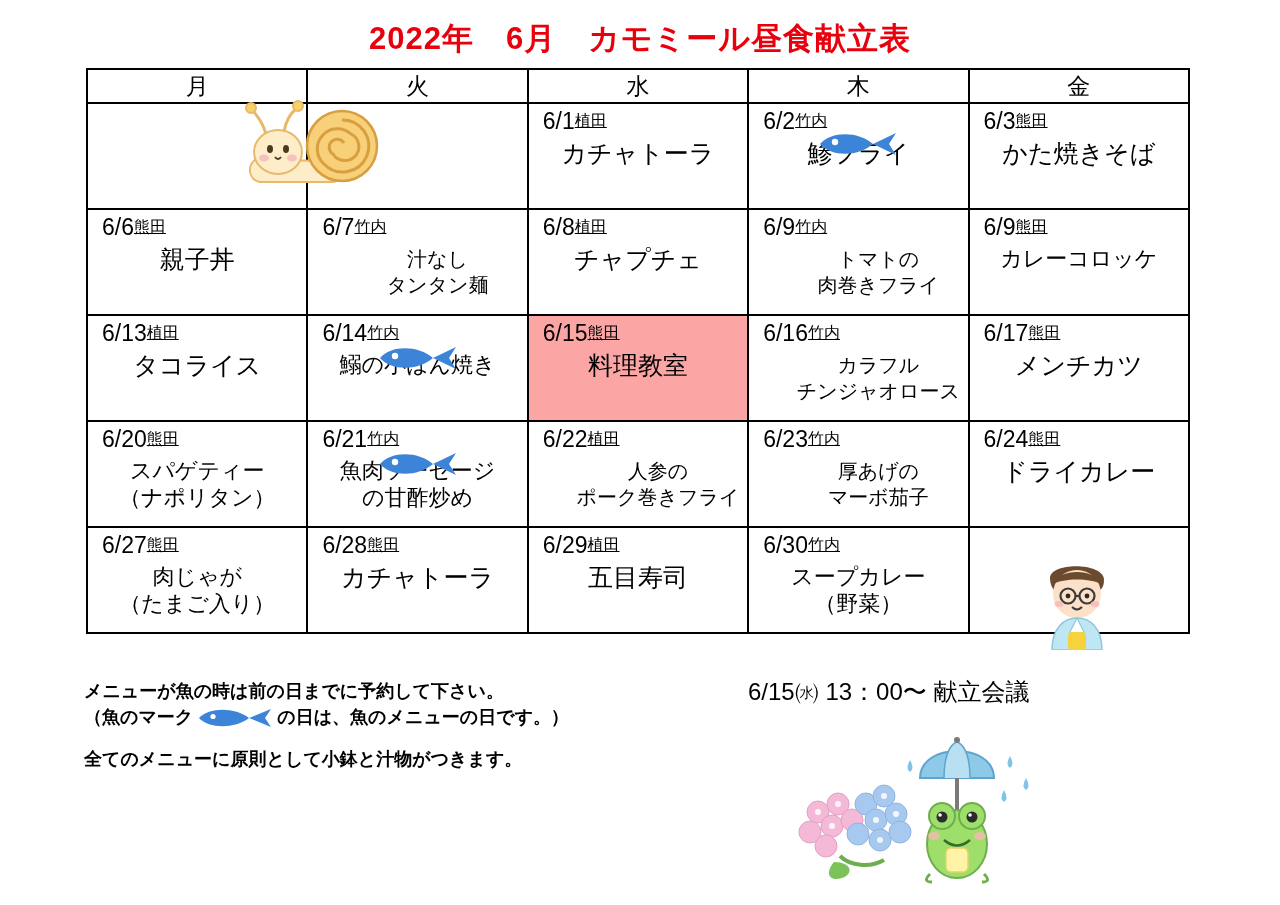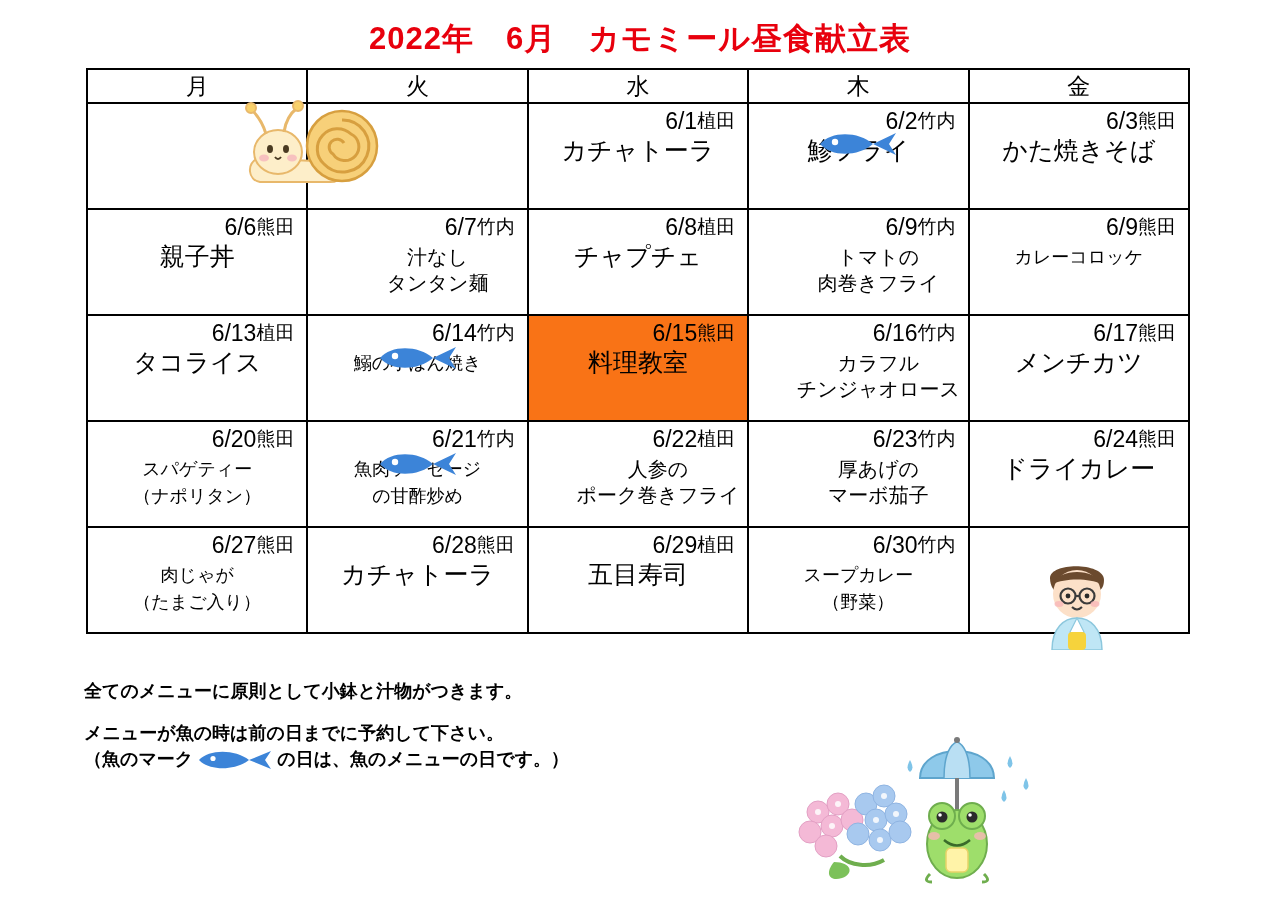--- a/index.html
+++ b/index.html
@@ -51,55 +51,55 @@
     font-weight: normal;
     text-align: center;
     vertical-align: middle;
     line-height: 32px;
   }
   td.day {
     height: 104px;
     position: relative;
   }
   td.day.highlight {
-    background: #f97316;
+    background: #fca5a5;
   }
   .cellhead {
     display: flex;
-    justify-content: flex-end;
+    justify-content: flex-start;
     align-items: center;
     padding: 4px 12px 0 14px;
     font-size: 23px;
     height: 30px;
     box-sizing: border-box;
   }
   .date {
     font-size: 23px;
     line-height: 26px;
   }
   .staff {
-    font-size: 19px;
+    font-size: 16px;
     line-height: 26px;
+    text-decoration: underline;
   }
   .menu {
     text-align: center;
     font-size: 25px;
     line-height: 30px;
     padding-top: 4px;
     white-space: pre-line;
-    font-family: Liberation Mono, monospace;
   }
   .menu.small {
     font-size: 20px;
     line-height: 26px;
     padding-top: 6px;
     padding-left: 40px;
   }
   .menu.smallish {
-    font-size: 18px;
+    font-size: 22px;
     line-height: 27px;
     padding-top: 5px;
   }
   .fishmark {
     position: absolute;
     right: 14px;
     top: 26px;
     width: 84px;
     height: 28px;
   }
@@ -407,32 +407,33 @@
     <ellipse cx="29" cy="50" rx="4.5" ry="3" fill="#f7b6b8" opacity=".8"></ellipse>
     <ellipse cx="65" cy="50" rx="4.5" ry="3" fill="#f7b6b8" opacity=".8"></ellipse>
     <path d="M42 53 q5 5 10 0" stroke="#3b3b3b" stroke-width="2" fill="none"></path>
     <path d="M22 96 C22 74 34 64 47 64 C60 64 72 74 72 96 Z" fill="#bfe6f5" stroke="#8cc7dd" stroke-width="1.5"></path>
     <path d="M47 64 L40 78 L47 84 L54 78 Z" fill="#ffffff" stroke="#8cc7dd" stroke-width="1.2"></path>
     <rect x="38" y="78" width="18" height="18" rx="4" fill="#f6d33c"></rect>
   </svg>
 
   <div class="notes">
     <div class="note-blk">
-      <div class="note-line">全てのメニューに原則として小鉢と汁物がつきます。</div>
-    </div>
-    <div class="note-blk">
       <div class="note-line">メニューが魚の時は前の日までに予約して下さい。</div>
       <div class="note-line"><span>（魚のマーク</span><svg class="note-inline-fish" viewBox="0 0 80 22">
             <path d="M4 11 C14 0 40 0 54 11 C40 22 14 22 4 11 Z" fill="#3c84d8"></path>
             <path d="M54 11 L76 2 L70 11 L76 20 Z" fill="#3c84d8"></path>
             <circle cx="18" cy="9.5" r="2.6" fill="#ffffff"></circle>
           </svg><span>の日は、魚のメニューの日です。）</span></div>
     </div>
+    <div class="note-blk">
+      <div class="note-line">全てのメニューに原則として小鉢と汁物がつきます。</div>
+    </div>
   </div>
 
+  <div class="meeting">6/15㈬ 13：00〜 献立会議</div>
 
   <svg class="frog-art" viewBox="0 0 300 170">
 
     <g>
       <g fill="#f4b9d6" stroke="#e3a0c4" stroke-width="1">
         <circle cx="38" cy="96" r="11"></circle>
           <circle cx="58" cy="88" r="11"></circle>
           <circle cx="30" cy="116" r="11"></circle>
         <circle cx="52" cy="110" r="11"></circle>
           <circle cx="72" cy="104" r="11"></circle>

